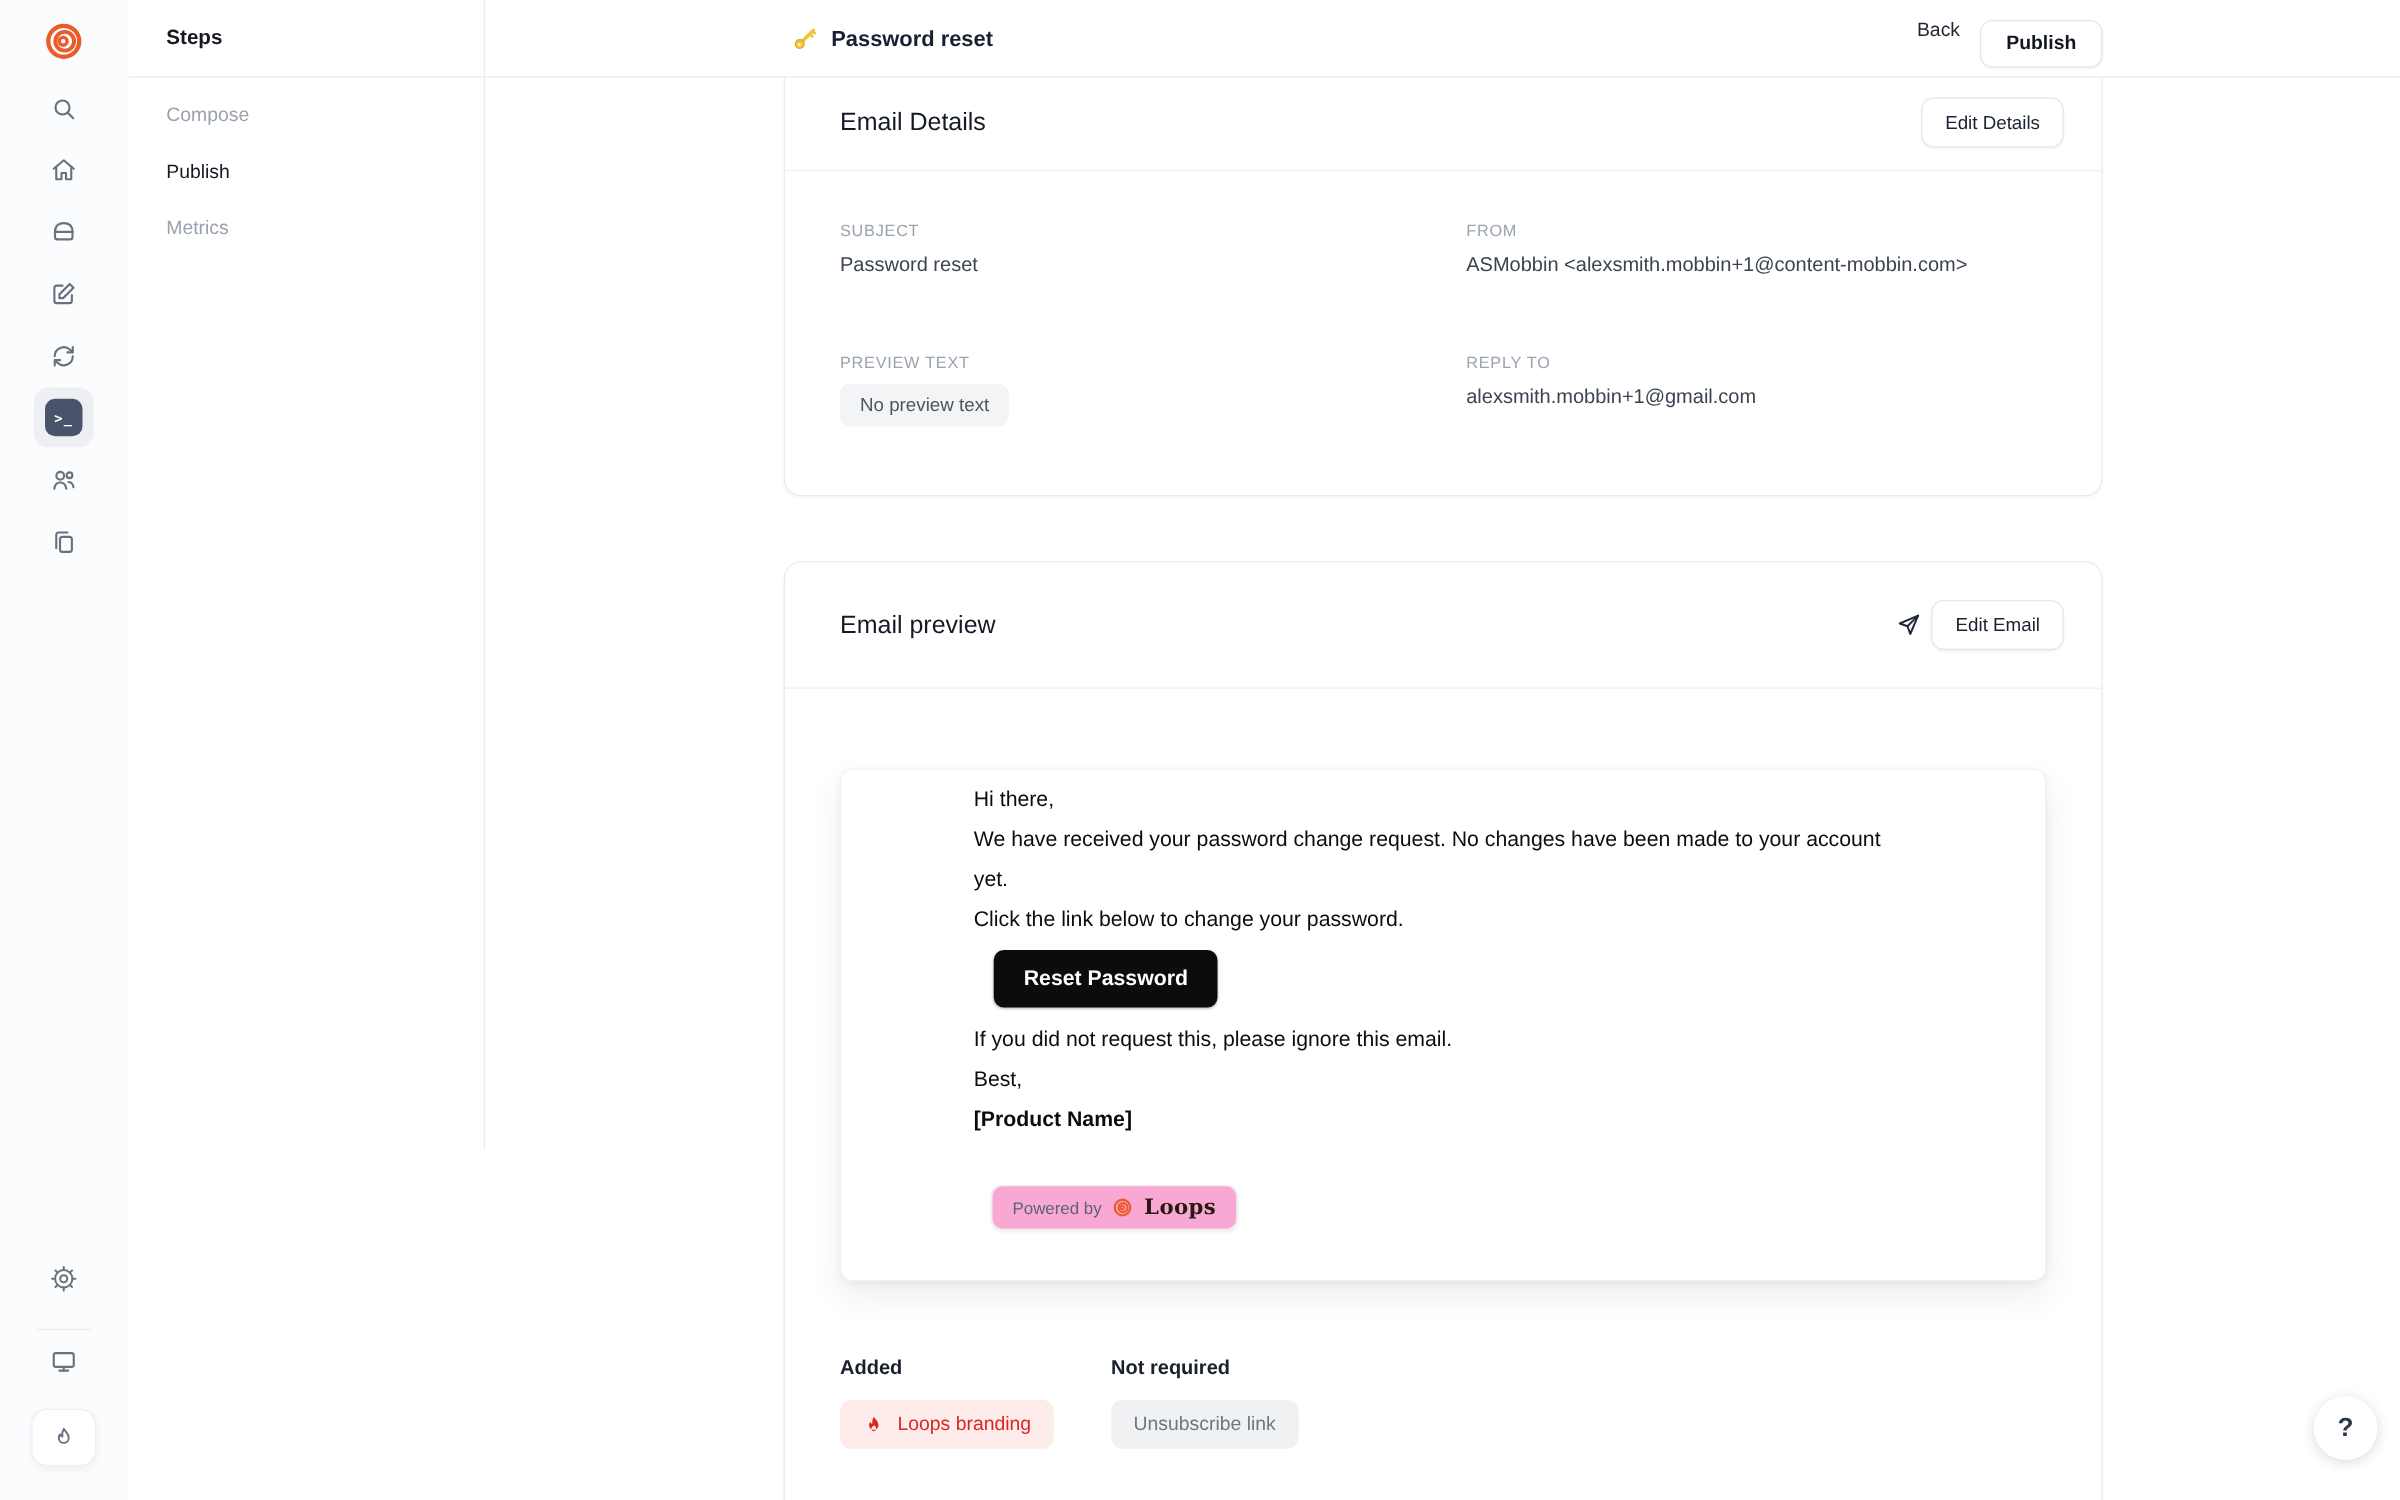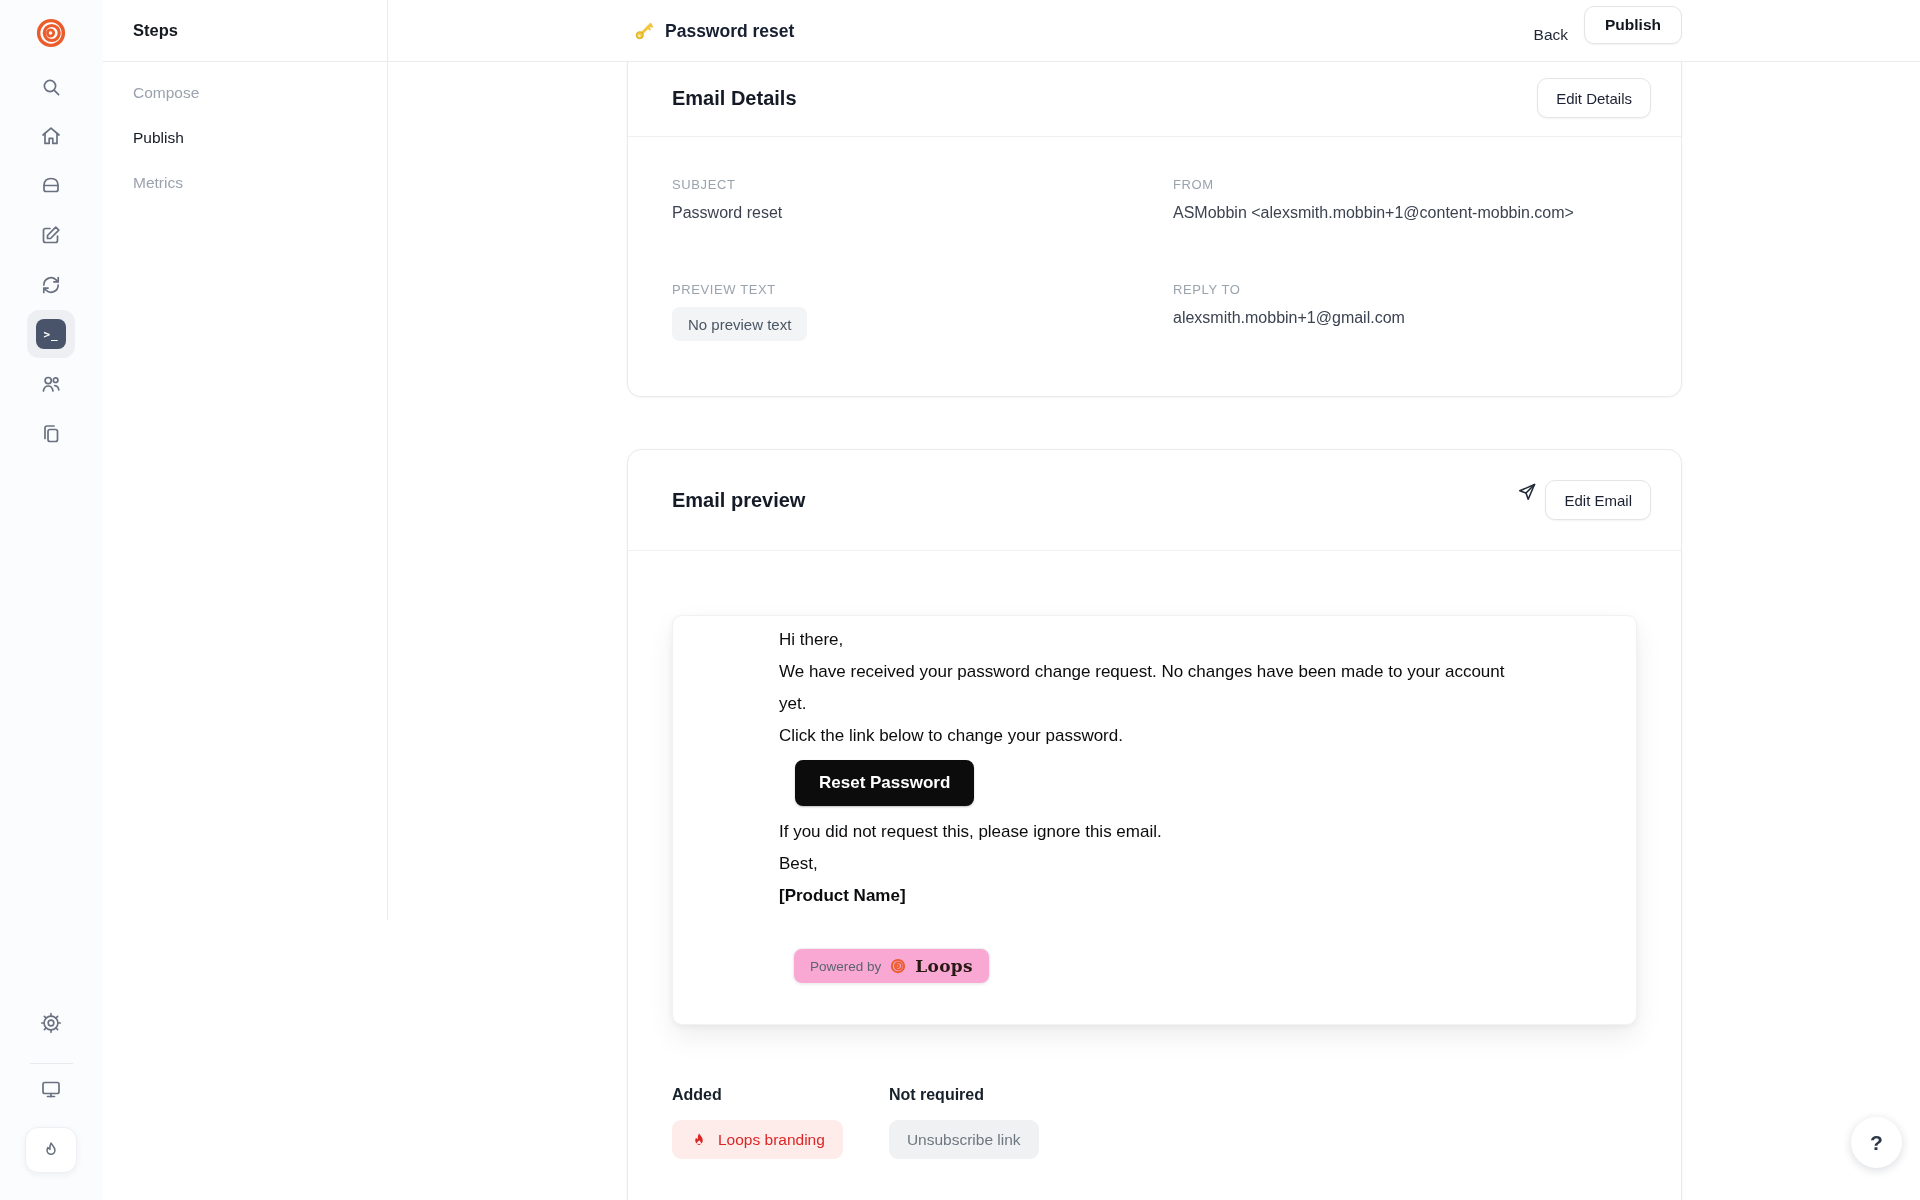--- a/index.html
+++ b/index.html
@@ -28,40 +28,40 @@
   .steps-nav { padding-top:8px; }
   .step-item { height:45px; display:flex; align-items:center; padding-left:30px;
     font-size:15.5px; color:#9aa2ad; cursor:pointer; }
   .step-item.active { color:#141a24; font-weight:500; }
 
   
   .main { position:absolute; left:388px; top:0; width:1532px; height:1200px; background:#fff; }
   .topbar { position:relative; height:62px; background:#fff; border-bottom:1px solid #e9ebee; z-index:3; }
   .title-wrap { position:absolute; left:245px; top:0; height:62px; display:flex; align-items:center; gap:10px; }
   .page-title { font-size:17.5px; font-weight:700; color:#172030; }
-  .topbar-actions { position:absolute; right:238px; top:0; height:44px; display:flex; align-items:flex-end; gap:16px; }
+  .topbar-actions { position:absolute; right:238px; top:16px; height:44px; display:flex; align-items:flex-start; gap:16px; }
   .back-btn { font-size:15.5px; color:#1f2735; font-weight:500; background:none; border:none; cursor:pointer;
     font-family:"Liberation Sans", sans-serif; }
   .publish-btn { height:38px; padding:0 20px; background:#fff; border:1px solid #e3e5e9; border-radius:10px;
     font-size:15.5px; font-weight:700; color:#11161f; cursor:pointer; box-shadow:0 1px 2px rgba(18,24,38,.06);
     font-family:"Liberation Sans", sans-serif; }
 
   
   .card { position:absolute; left:239px; width:1055px; background:#fff; border:1px solid #e8eaed;
     border-radius:14px; box-shadow:0 1px 3px rgba(18,24,38,.04); }
   .details-card { top:62px; height:335px; border-top:none; border-radius:0 0 14px 14px; }
   .preview-card { top:449px; height:800px; }
 
   .card-head { display:flex; align-items:center; justify-content:space-between; padding:16px 30px 16px 44px; }
   .preview-card .card-head { padding-top:30px; padding-bottom:30px; }
-  .card-title { font-size:20px; font-weight:700; color:#151b26; }
+  .card-title { font-size:20px; font-weight:400; color:#151b26; }
   .ghost-btn { height:40px; padding:0 18px; background:#fff; border:1px solid #e3e5e9; border-radius:10px;
     font-size:15px; font-weight:500; color:#1a2130; cursor:pointer; box-shadow:0 1px 2px rgba(18,24,38,.05);
     font-family:"Liberation Sans", sans-serif; }
-  .head-right { display:flex; align-items:flex-start; gap:6px; }
+  .head-right { display:flex; align-items:center; gap:6px; }
   .send-icon-btn { background:none; border:none; cursor:pointer; display:flex; align-items:center; }
   .card-divider { height:1px; background:#eef0f2; margin:0 0 0 0; }
   .details-card .card-divider { margin:2px 0 0 0; }
 
   .fields { display:grid; grid-template-columns:501px 1fr; row-gap:60px; padding:40px 44px 24px 44px; }
   .field-label { font-size:13px; font-weight:500; letter-spacing:.6px; color:#9aa3ad; }
   .field-value { margin-top:12px; font-size:16px; color:#3b4351; }
   .chip-muted { display:inline-flex; align-items:center; margin-top:10px; height:34px; padding:0 16px;
     background:#f2f4f6; border-radius:8px; font-size:15px; color:#4b5563; }
 

